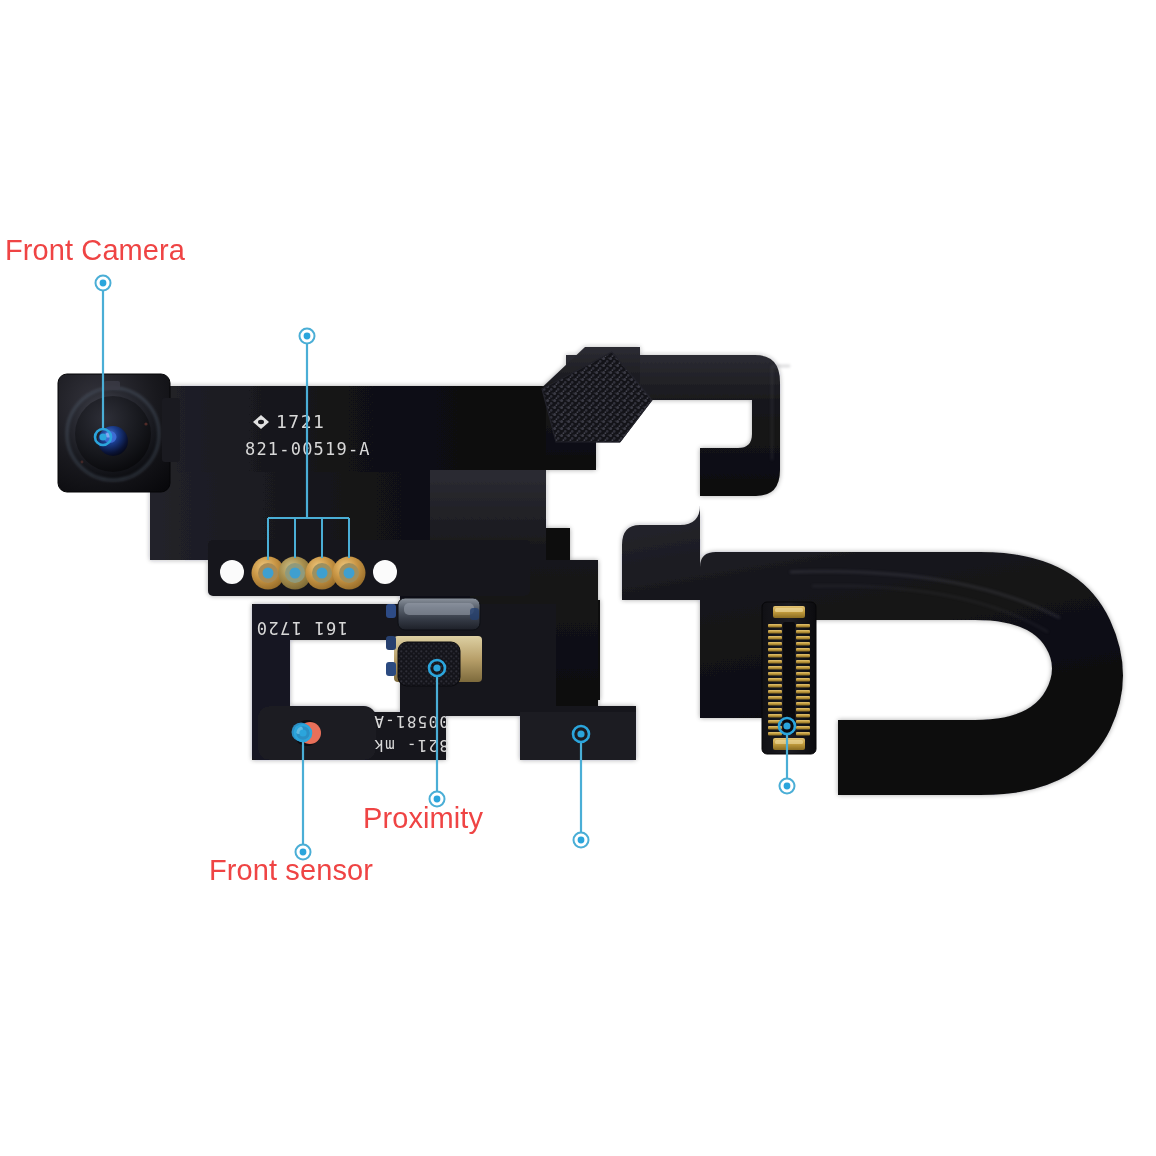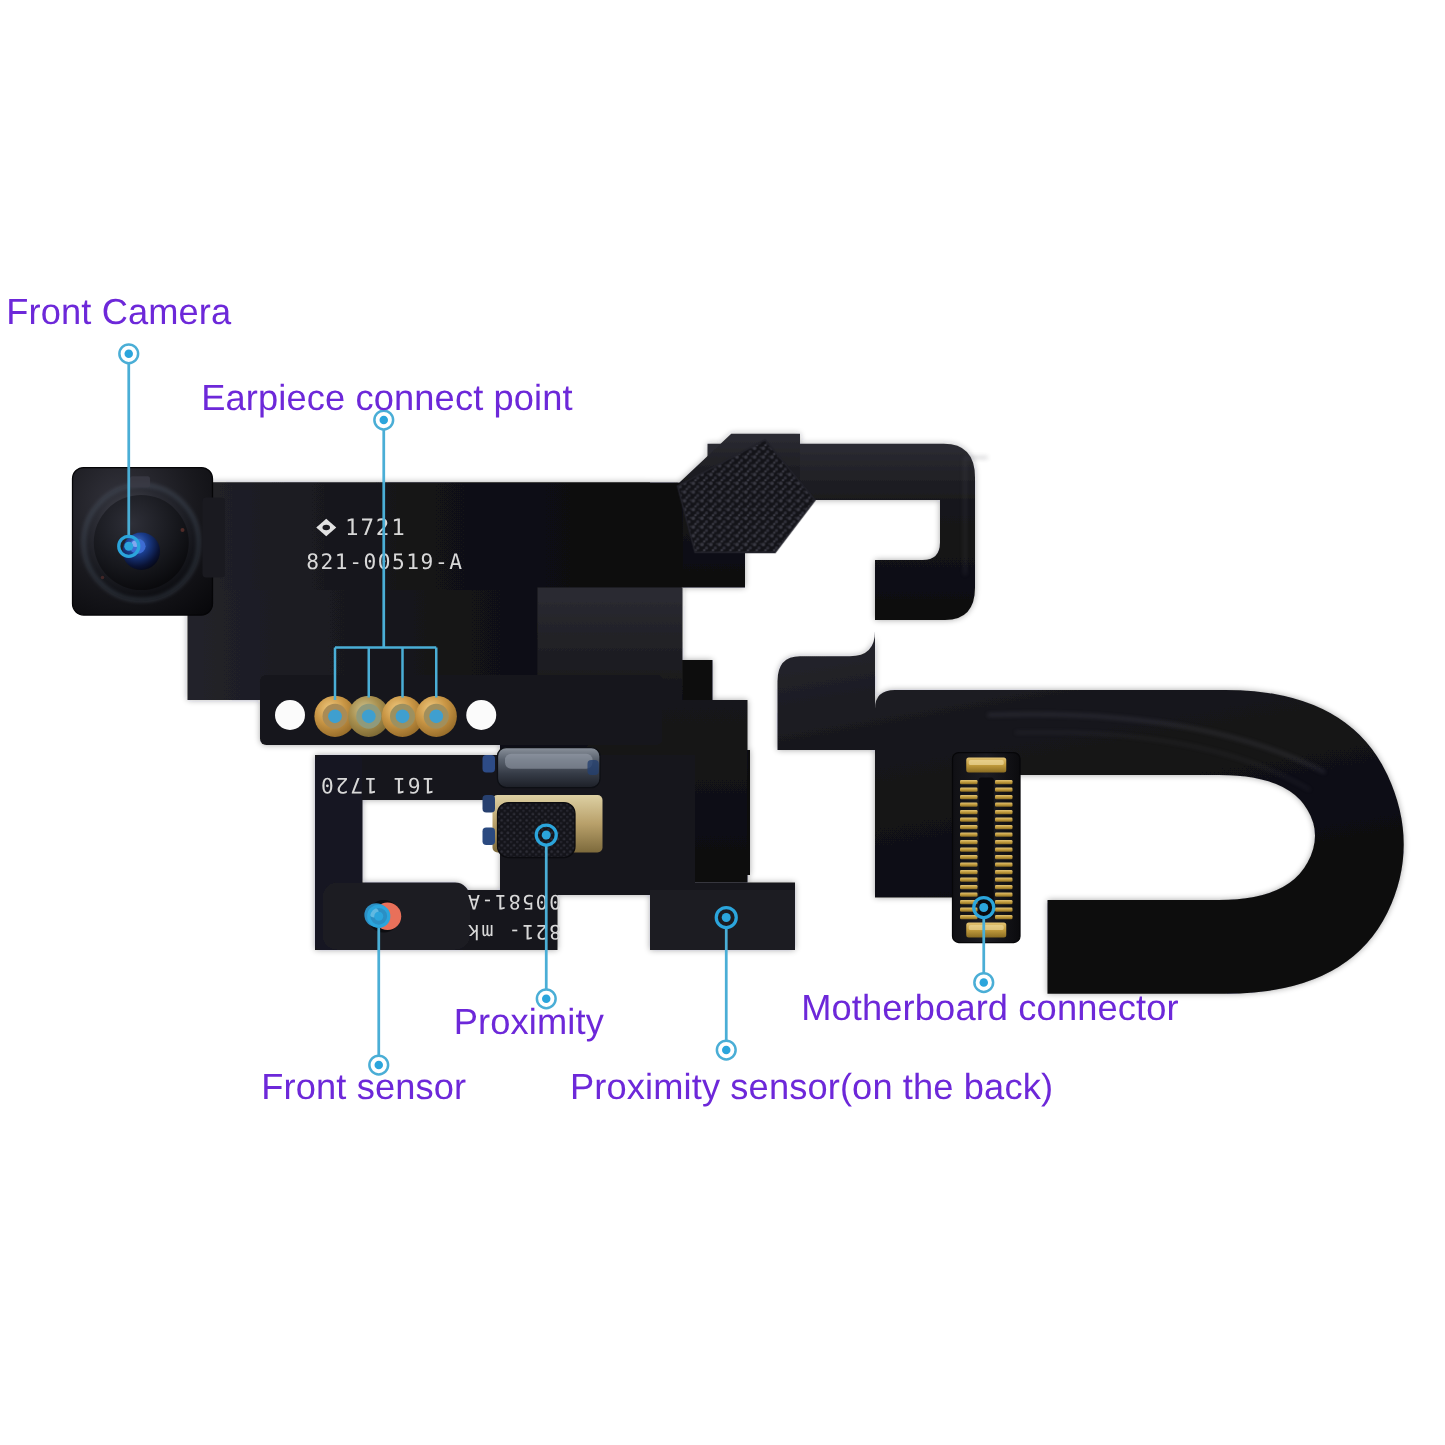--- a/index.html
+++ b/index.html
@@ -23,21 +23,21 @@
   }
   #diagram-svg {
     position: absolute;
     left: 0; top: 0;
     width: 1156px;
     height: 1156px;
     display: block;
   }
   .callout-label {
     position: absolute;
-    color: #6d28d9;
+    color: #ef4444;
     font-family: "Liberation Sans", sans-serif;
     font-size: 29px;
     font-weight: 400;
     letter-spacing: 0.1px;
     white-space: nowrap;
     line-height: 1;
     user-select: none;
   }
 </style>
 </head>
@@ -481,23 +481,20 @@
       </g>
       <g>
         <circle cx="787" cy="726" r="8" fill="none" stroke="#2ba5dc" stroke-width="2.6"></circle>
         <circle cx="787" cy="726" r="3.6" fill="#2ba5dc"></circle>
       </g>
     </g>
   </svg>
 
   <div class="callout-label" style="left:5px; top:236px;">Front Camera</div>
 
-  <div class="callout-label" style="left:161px; top:305px;">Earpiece connect point</div>
 
   <div class="callout-label" style="left:209px; top:856px;">Front sensor</div>
 
   <div class="callout-label" style="left:363px; top:804px;">Proximity</div>
 
-  <div class="callout-label" style="left:456px; top:856px;">Proximity sensor(on the back)</div>
-
-  <div class="callout-label" style="left:641px; top:793px;">Motherboard connector</div>
+
 
 </div>
 
 </body></html>

